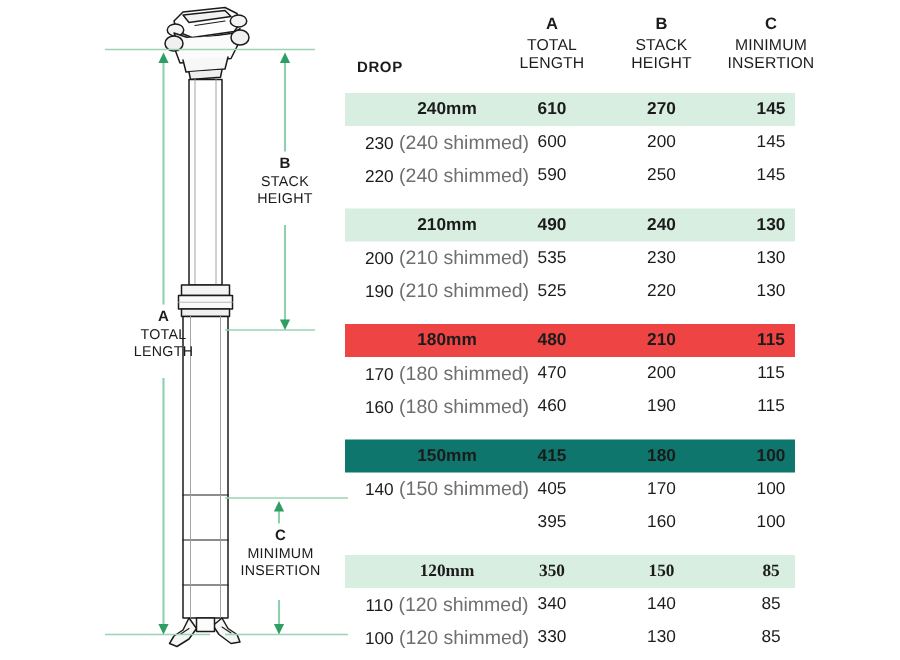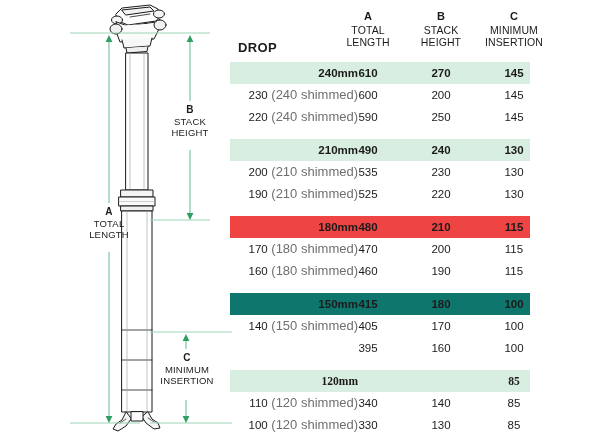--- a/index.html
+++ b/index.html
@@ -40,42 +40,42 @@
     text-align:center;
     font-size:10.5px;
     line-height:12.5px;
     color:#1b1b1b;
     letter-spacing:.1px;
   }
   .th .th-letter { display:block; font-weight:bold; font-size:11px; margin-bottom:1px; }
   .th .th-l { display:block; white-space:nowrap; }
   #th-drop {
     position:absolute; left:8px; top:36px;
-    font-size:13px; font-weight:bold; letter-spacing:.4px;
+    font-size:10px; font-weight:bold; letter-spacing:.4px;
   }
   #th-a { left:100px; top:6px;  width:76px; }
   #th-b { left:178px; top:6px;  width:66px; }
   #th-c { left:234px; top:6px;  width:100px; }
 
   .row {
     position:absolute;
     left:0;
     width:300px;
     height:22px;
   }
   .row.hl { background:#d8eee0; }
   .cell {
     position:absolute;
     top:0;
     height:22px;
     line-height:22px;
     font-size:11.5px;
     color:#1b1b1b;
   }
-  .c-drop { left:8px;  width:120px; text-align:right; }
+  .c-drop { left:8px;  width:120px; text-align:center; }
   .c-a    { left:100px; width:76px;  text-align:center; }
   .c-b    { left:178px; width:66px;  text-align:center; }
   .c-c    { left:234px; width:100px; text-align:center; }
   .row.hl .cell { font-weight:bold; }
   .shim { font-size:13px; color:#6f6f6f; font-weight:normal; letter-spacing:0;margin-top:17px; }
 </style>
 </head>
 <body>
 
 <div id="stage">
@@ -274,20 +274,22 @@
           <div class="cell c-b">170</div>
           <div class="cell c-c">100</div>
         </div>
         <div class="row" style="top: 337px;">
           <div class="cell c-a">395</div>
           <div class="cell c-b">160</div>
           <div class="cell c-c">100</div>
         </div>
         <div class="row hl" style="top: 370px; background: rgb(216, 238, 224); font-family: Liberation Serif, serif;">
           <div class="cell c-drop">120mm</div>
+          <div class="cell c-a">350</div>
+          <div class="cell c-b">150</div>
           <div class="cell c-c">85</div>
         </div>
         <div class="row" style="top: 392px;">
           <div class="cell c-drop">110<span class="shim"> (120 shimmed)</span></div>
           <div class="cell c-a">340</div>
           <div class="cell c-b">140</div>
           <div class="cell c-c">85</div>
         </div>
         <div class="row" style="top: 414px;">
           <div class="cell c-drop">100<span class="shim"> (120 shimmed)</span></div>

